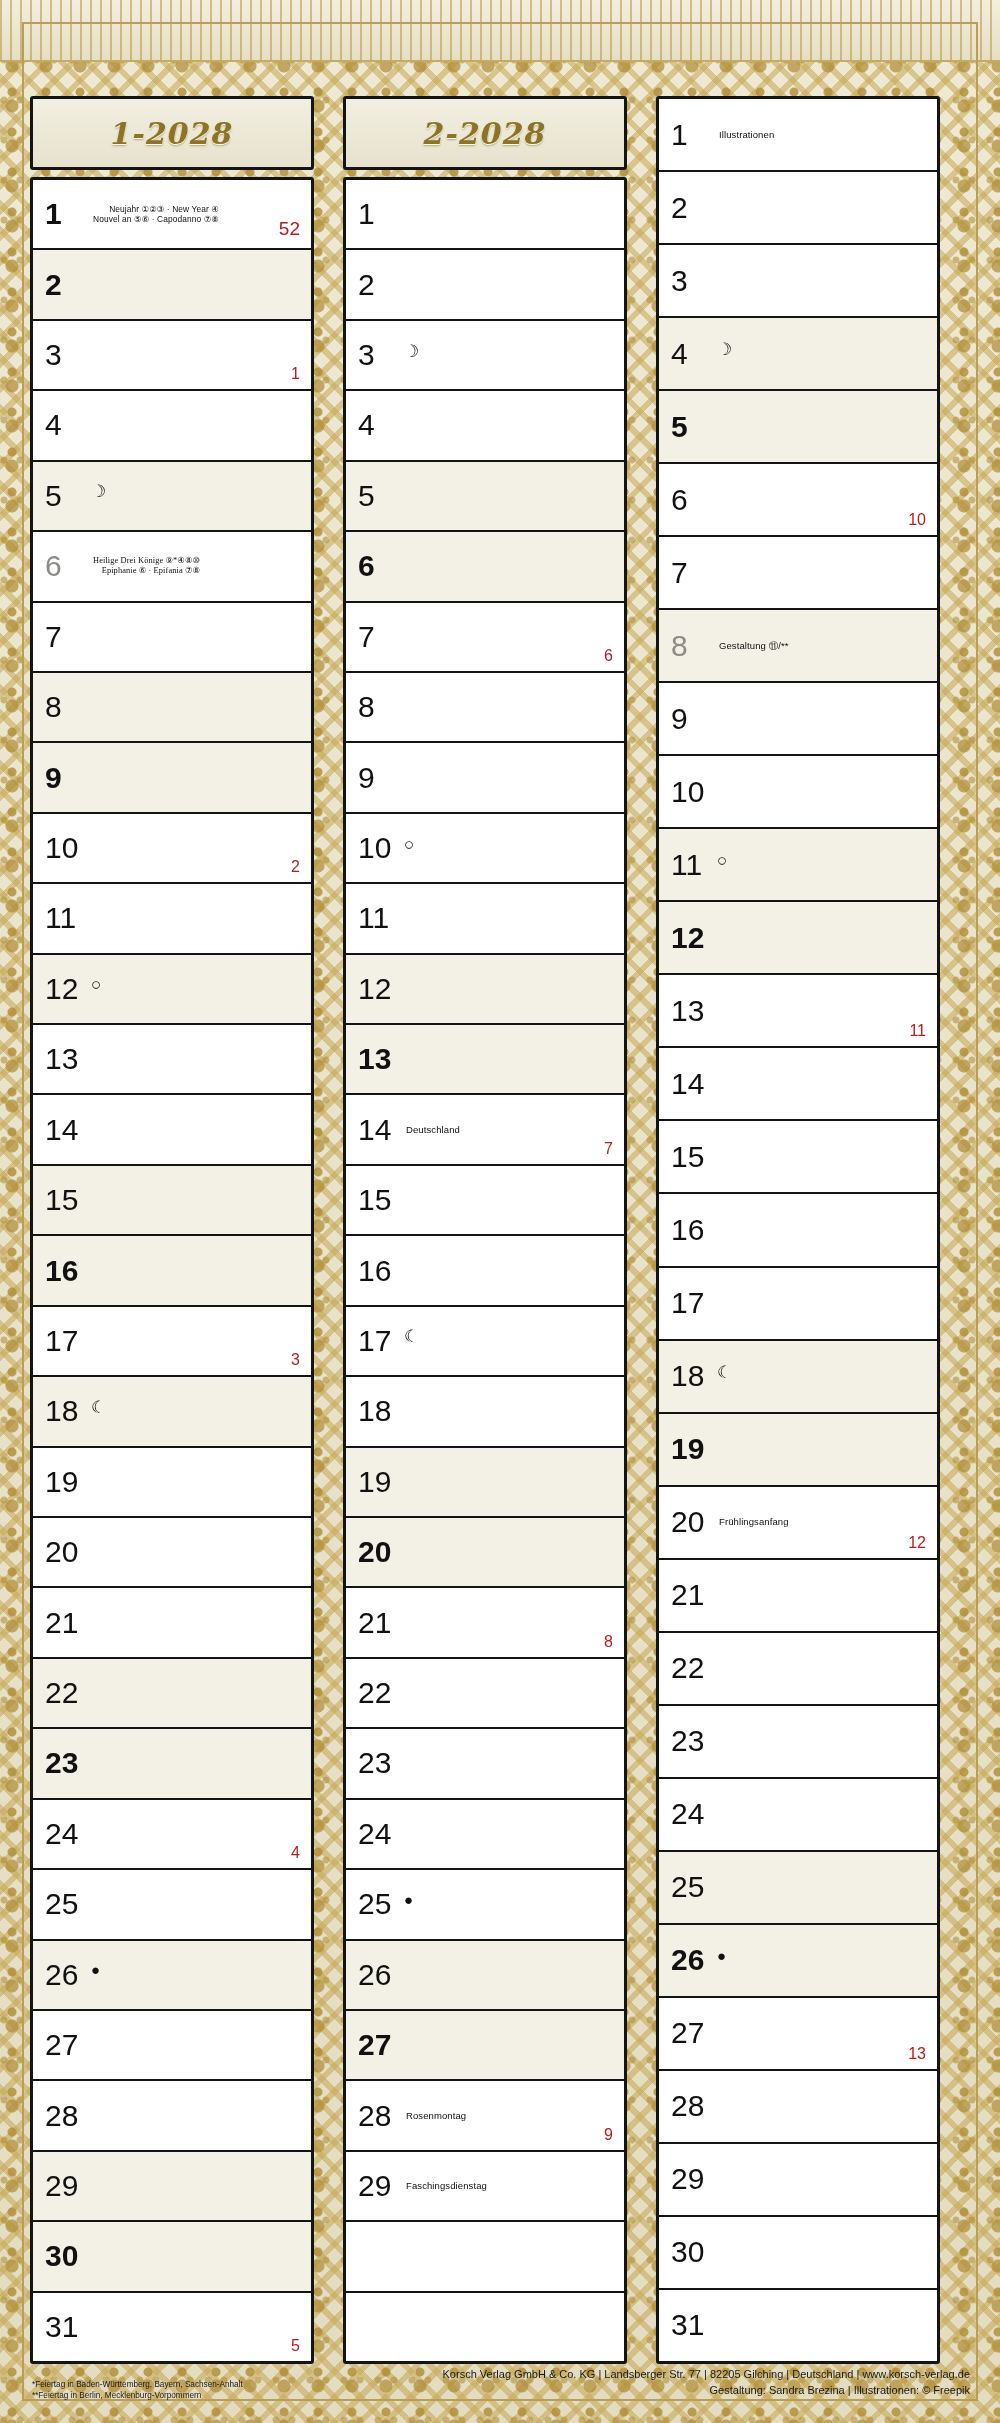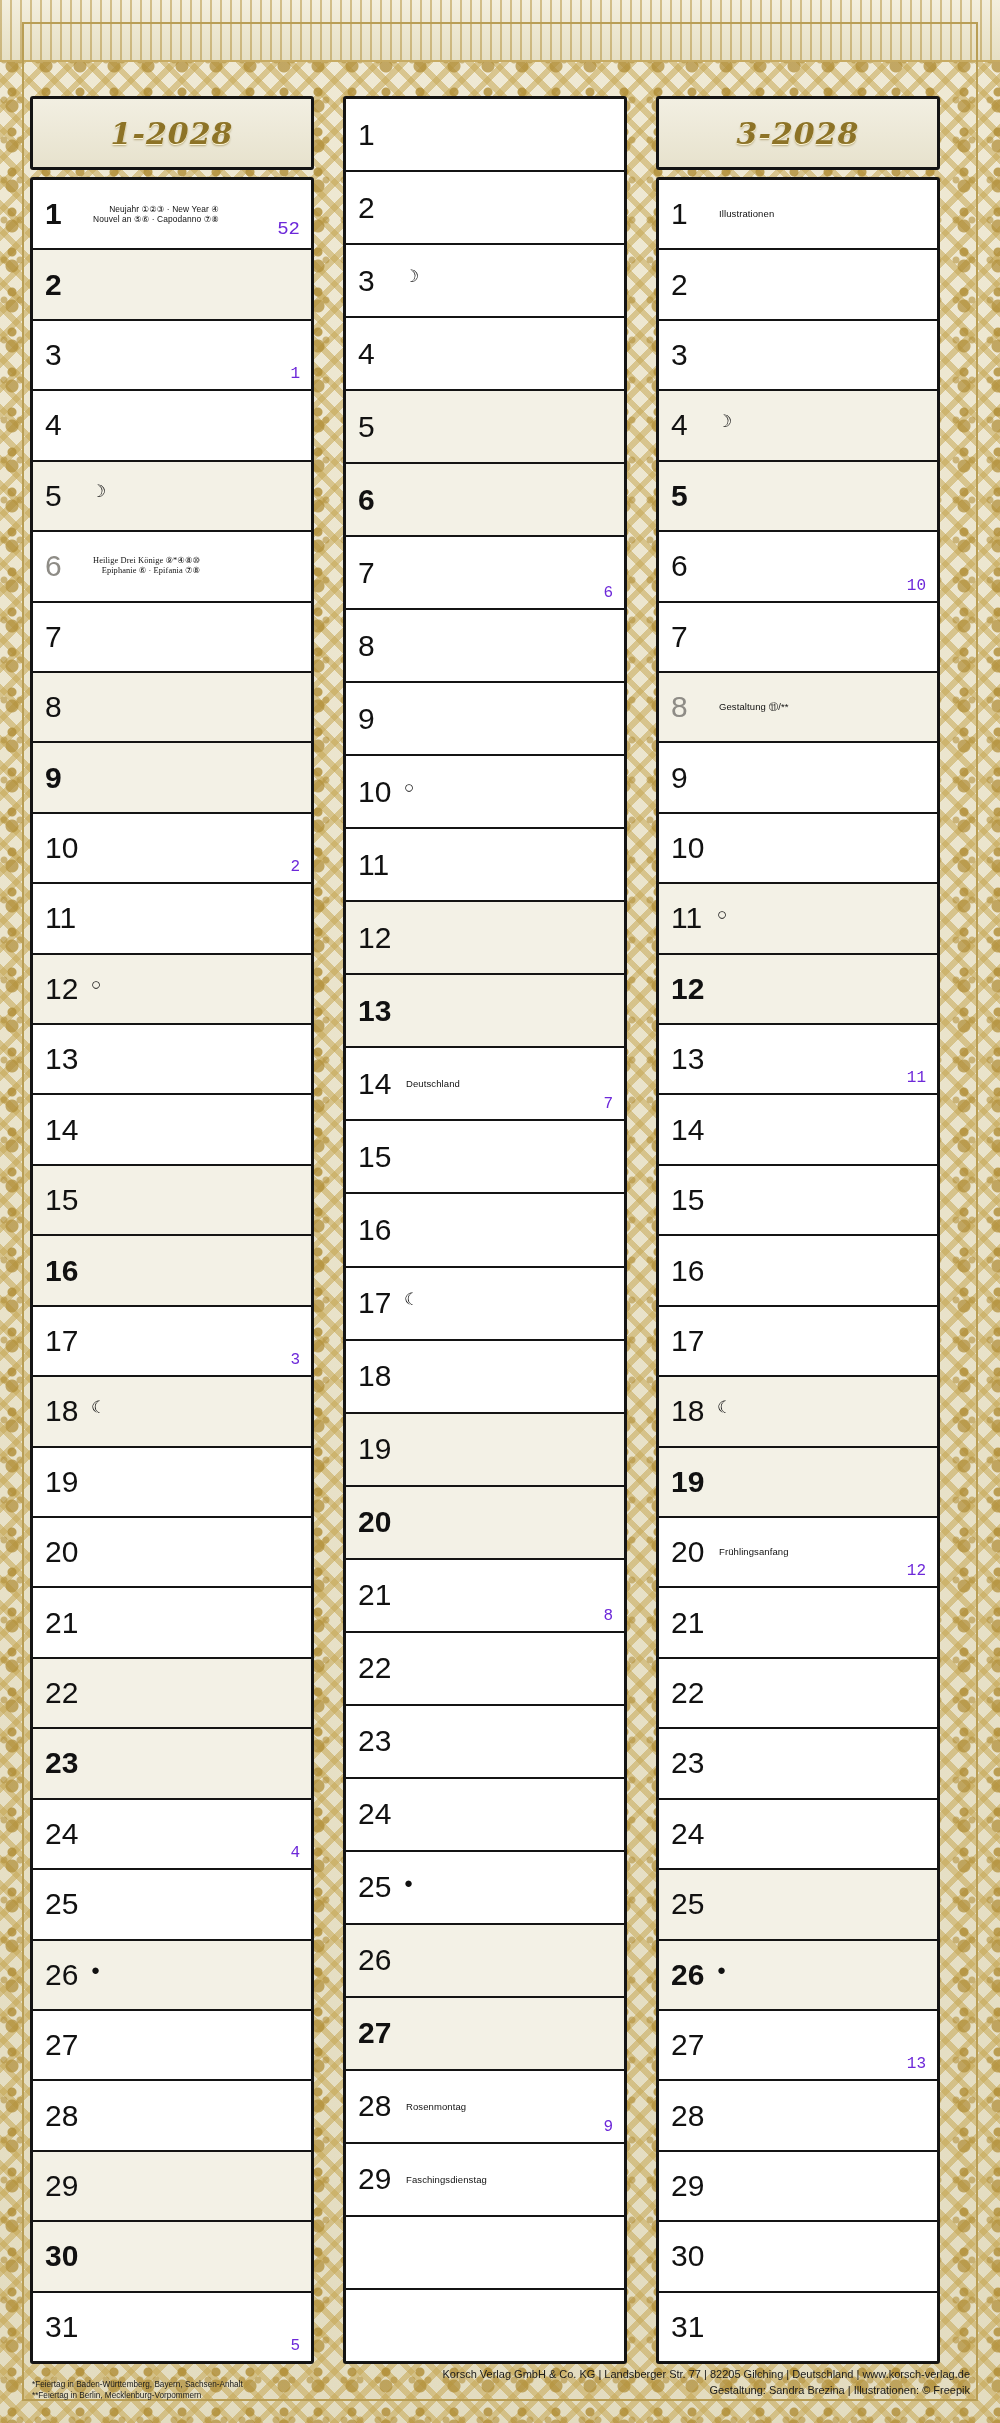--- a/index.html
+++ b/index.html
@@ -143,22 +143,22 @@
     letter-spacing: .1px;
     text-align: right;
   }
   .holiday.small { font-size: 8.4px; }
 
   .weeknum {
     position: absolute;
     right: 11px;
     bottom: 6px;
     font-size: 16px;
-    color: #6d28d9;
-    font-family: Liberation Mono, monospace;
+    color: #b91c1c;
+    font-family: Liberation Sans, sans-serif;
   }
   .weeknum.big { font-size: 19px; bottom: 8px; }
 
   
   .footnotes {
     position: absolute;
     left: 32px;
     bottom: 22px;
     width: 300px;
     font-size: 8.2px;
@@ -294,20 +294,23 @@
           <div class="day shade bold">
             <span class="daynum">30</span>
           </div>
           <div class="day">
             <span class="daynum">31</span>
             <span class="weeknum">5</span>
           </div>
         </div>
       </div>
       <div class="month">
+        <div class="month-header">
+          <span class="month-title">2-2028</span>
+        </div>
         <div class="days">
           <div class="day">
             <span class="daynum">1</span>
           </div>
           <div class="day">
             <span class="daynum">2</span>
           </div>
           <div class="day">
             <span class="daynum">3</span>
             <span class="moon">☽</span>
@@ -398,23 +401,20 @@
           </div>
           <div class="day">
             <span class="daynum">29</span>
             <span class="holiday" style="white-space: pre-line;">Faschingsdienstag</span>
           </div>
           <div class="day empty"></div>
           <div class="day empty"></div>
         </div>
       </div>
       <div class="month">
-        <div class="month-header">
-          <span class="month-title">3-2028</span>
-        </div>
         <div class="days">
           <div class="day">
             <span class="daynum">1</span>
             <span class="holiday" style="white-space: pre-line;">Illustrationen</span>
           </div>
           <div class="day">
             <span class="daynum">2</span>
           </div>
           <div class="day">
             <span class="daynum">3</span>

